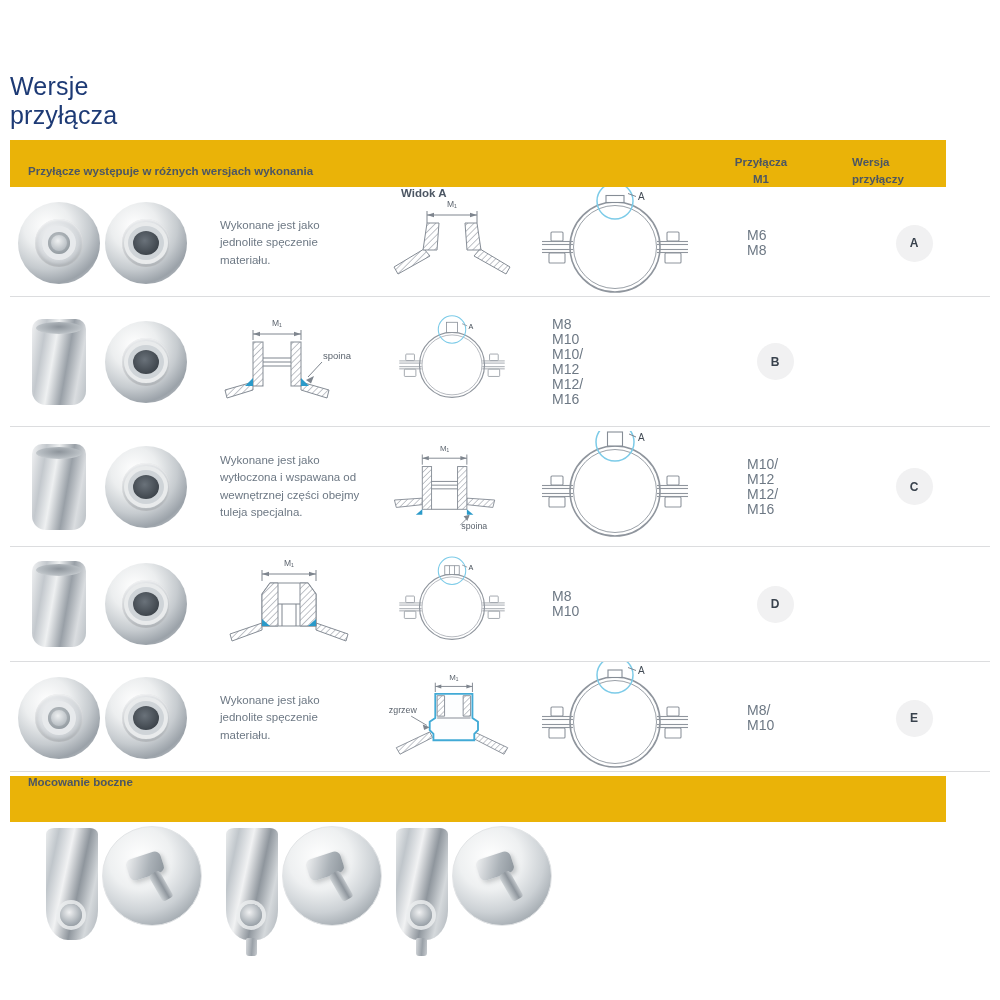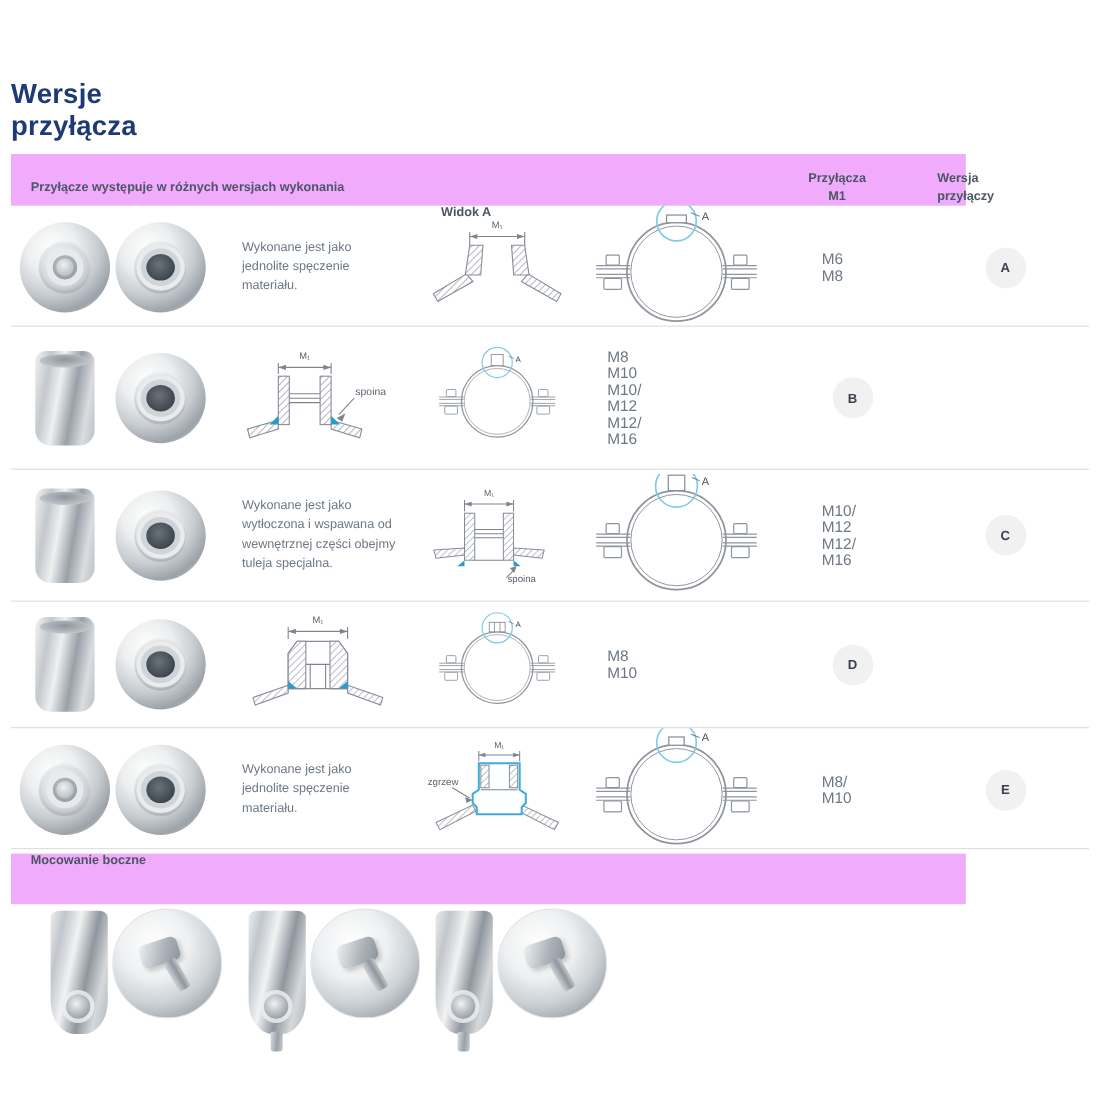--- a/index.html
+++ b/index.html
@@ -5,26 +5,26 @@
   * { margin:0; padding:0; box-sizing:border-box; }
   html,body { background:#ffffff; }
   body {
     width:1000px; height:1000px; position:relative; overflow:hidden;
     font-family:"Liberation Sans", sans-serif;
   }
 
   
   .title {
     position:absolute; left:10px; top:72px;
-    font-size:25px; font-weight:bold; color:#1d3a75; line-height:1.14; letter-spacing:.2px;
+    font-size:25px; font-weight:normal; color:#1d3a75; line-height:1.14; letter-spacing:.2px;
   }
   .title span { display:block; }
 
   
-  .bar { position:absolute; left:10px; width:868px; background:#f0abfc; }
+  .bar { position:absolute; left:10px; width:936px; background:#eab308; }
   .bar.hdr { top:140px; height:47px; }
   .bar.side { top:776px; height:46px; display:flex; }
   .side-label { padding-left:18px; font-size:11.5px; font-weight:bold; color:#4c5663; }
 
   
   .hdr-grid, .row { display:grid; grid-template-columns:180px 197px 130px 195px 140px 138px; }
   .hdr-grid { height:100%; align-items:center; }
   .h-cell { font-size:11.5px; font-weight:bold; color:#4c5663; line-height:1.4; }
   .h-variants { grid-column:1/3; padding-left:18px; }
   .h-view { padding-left:14px;margin-top:45px; }

